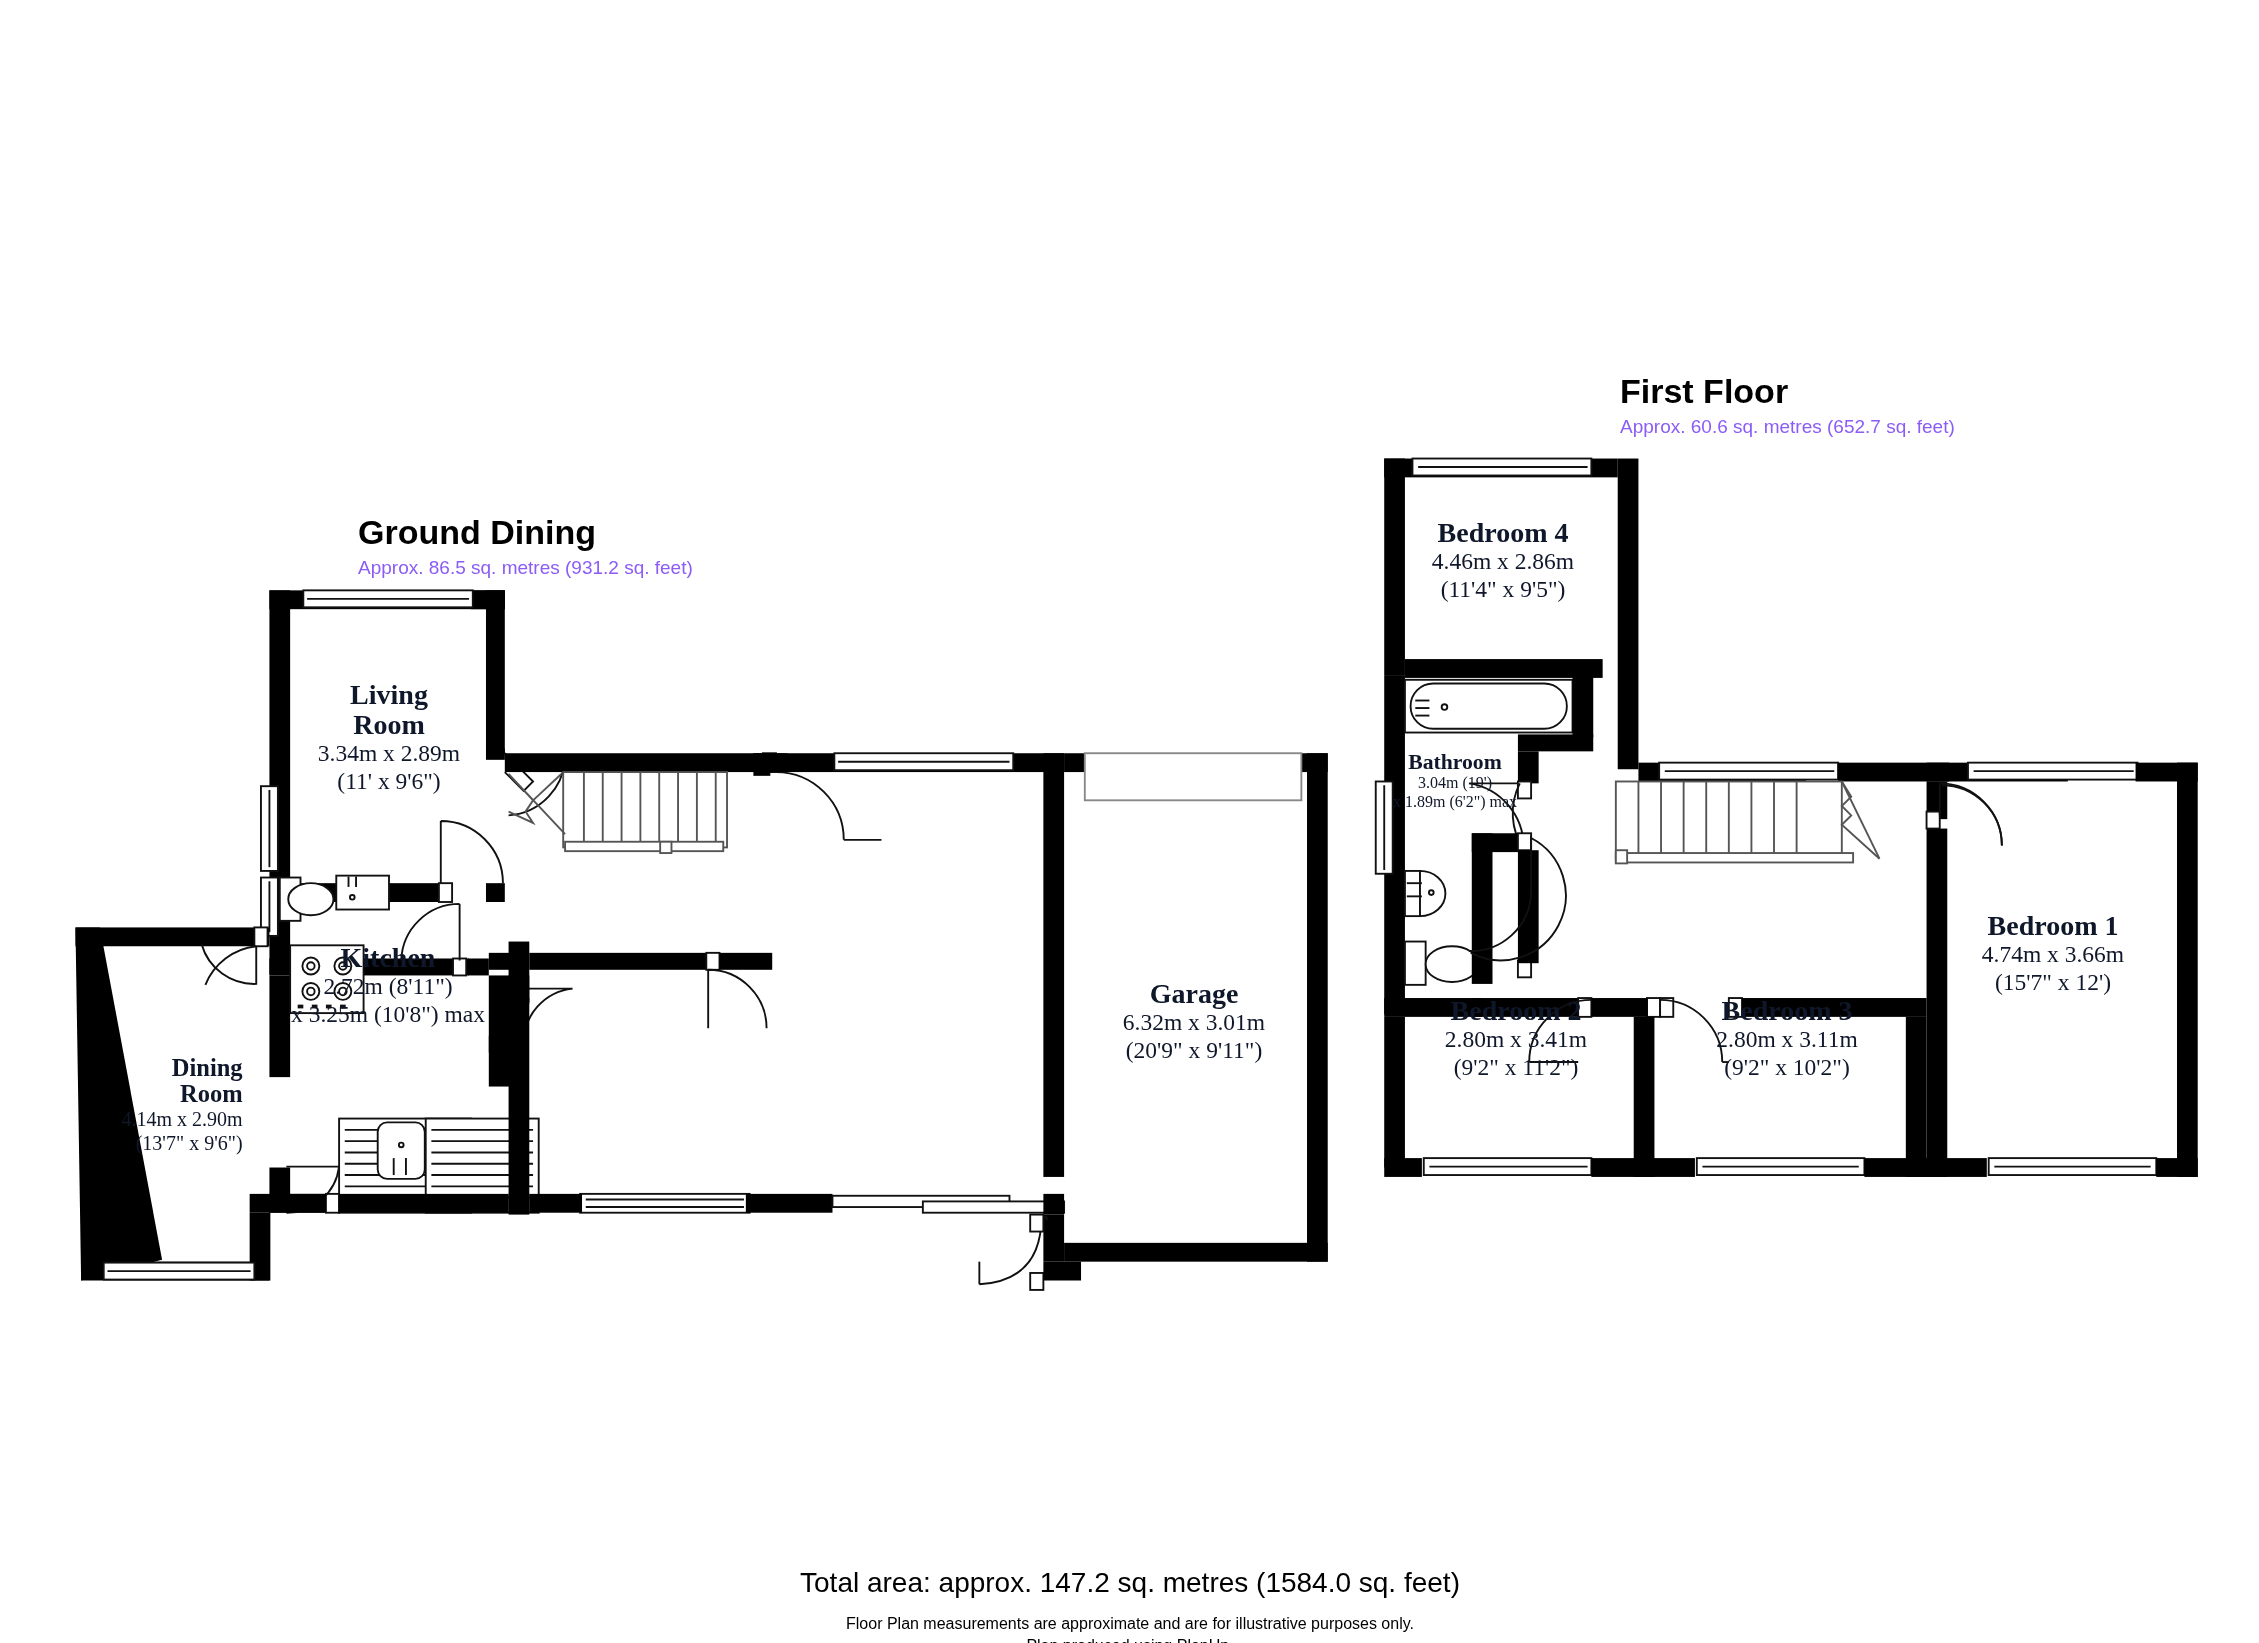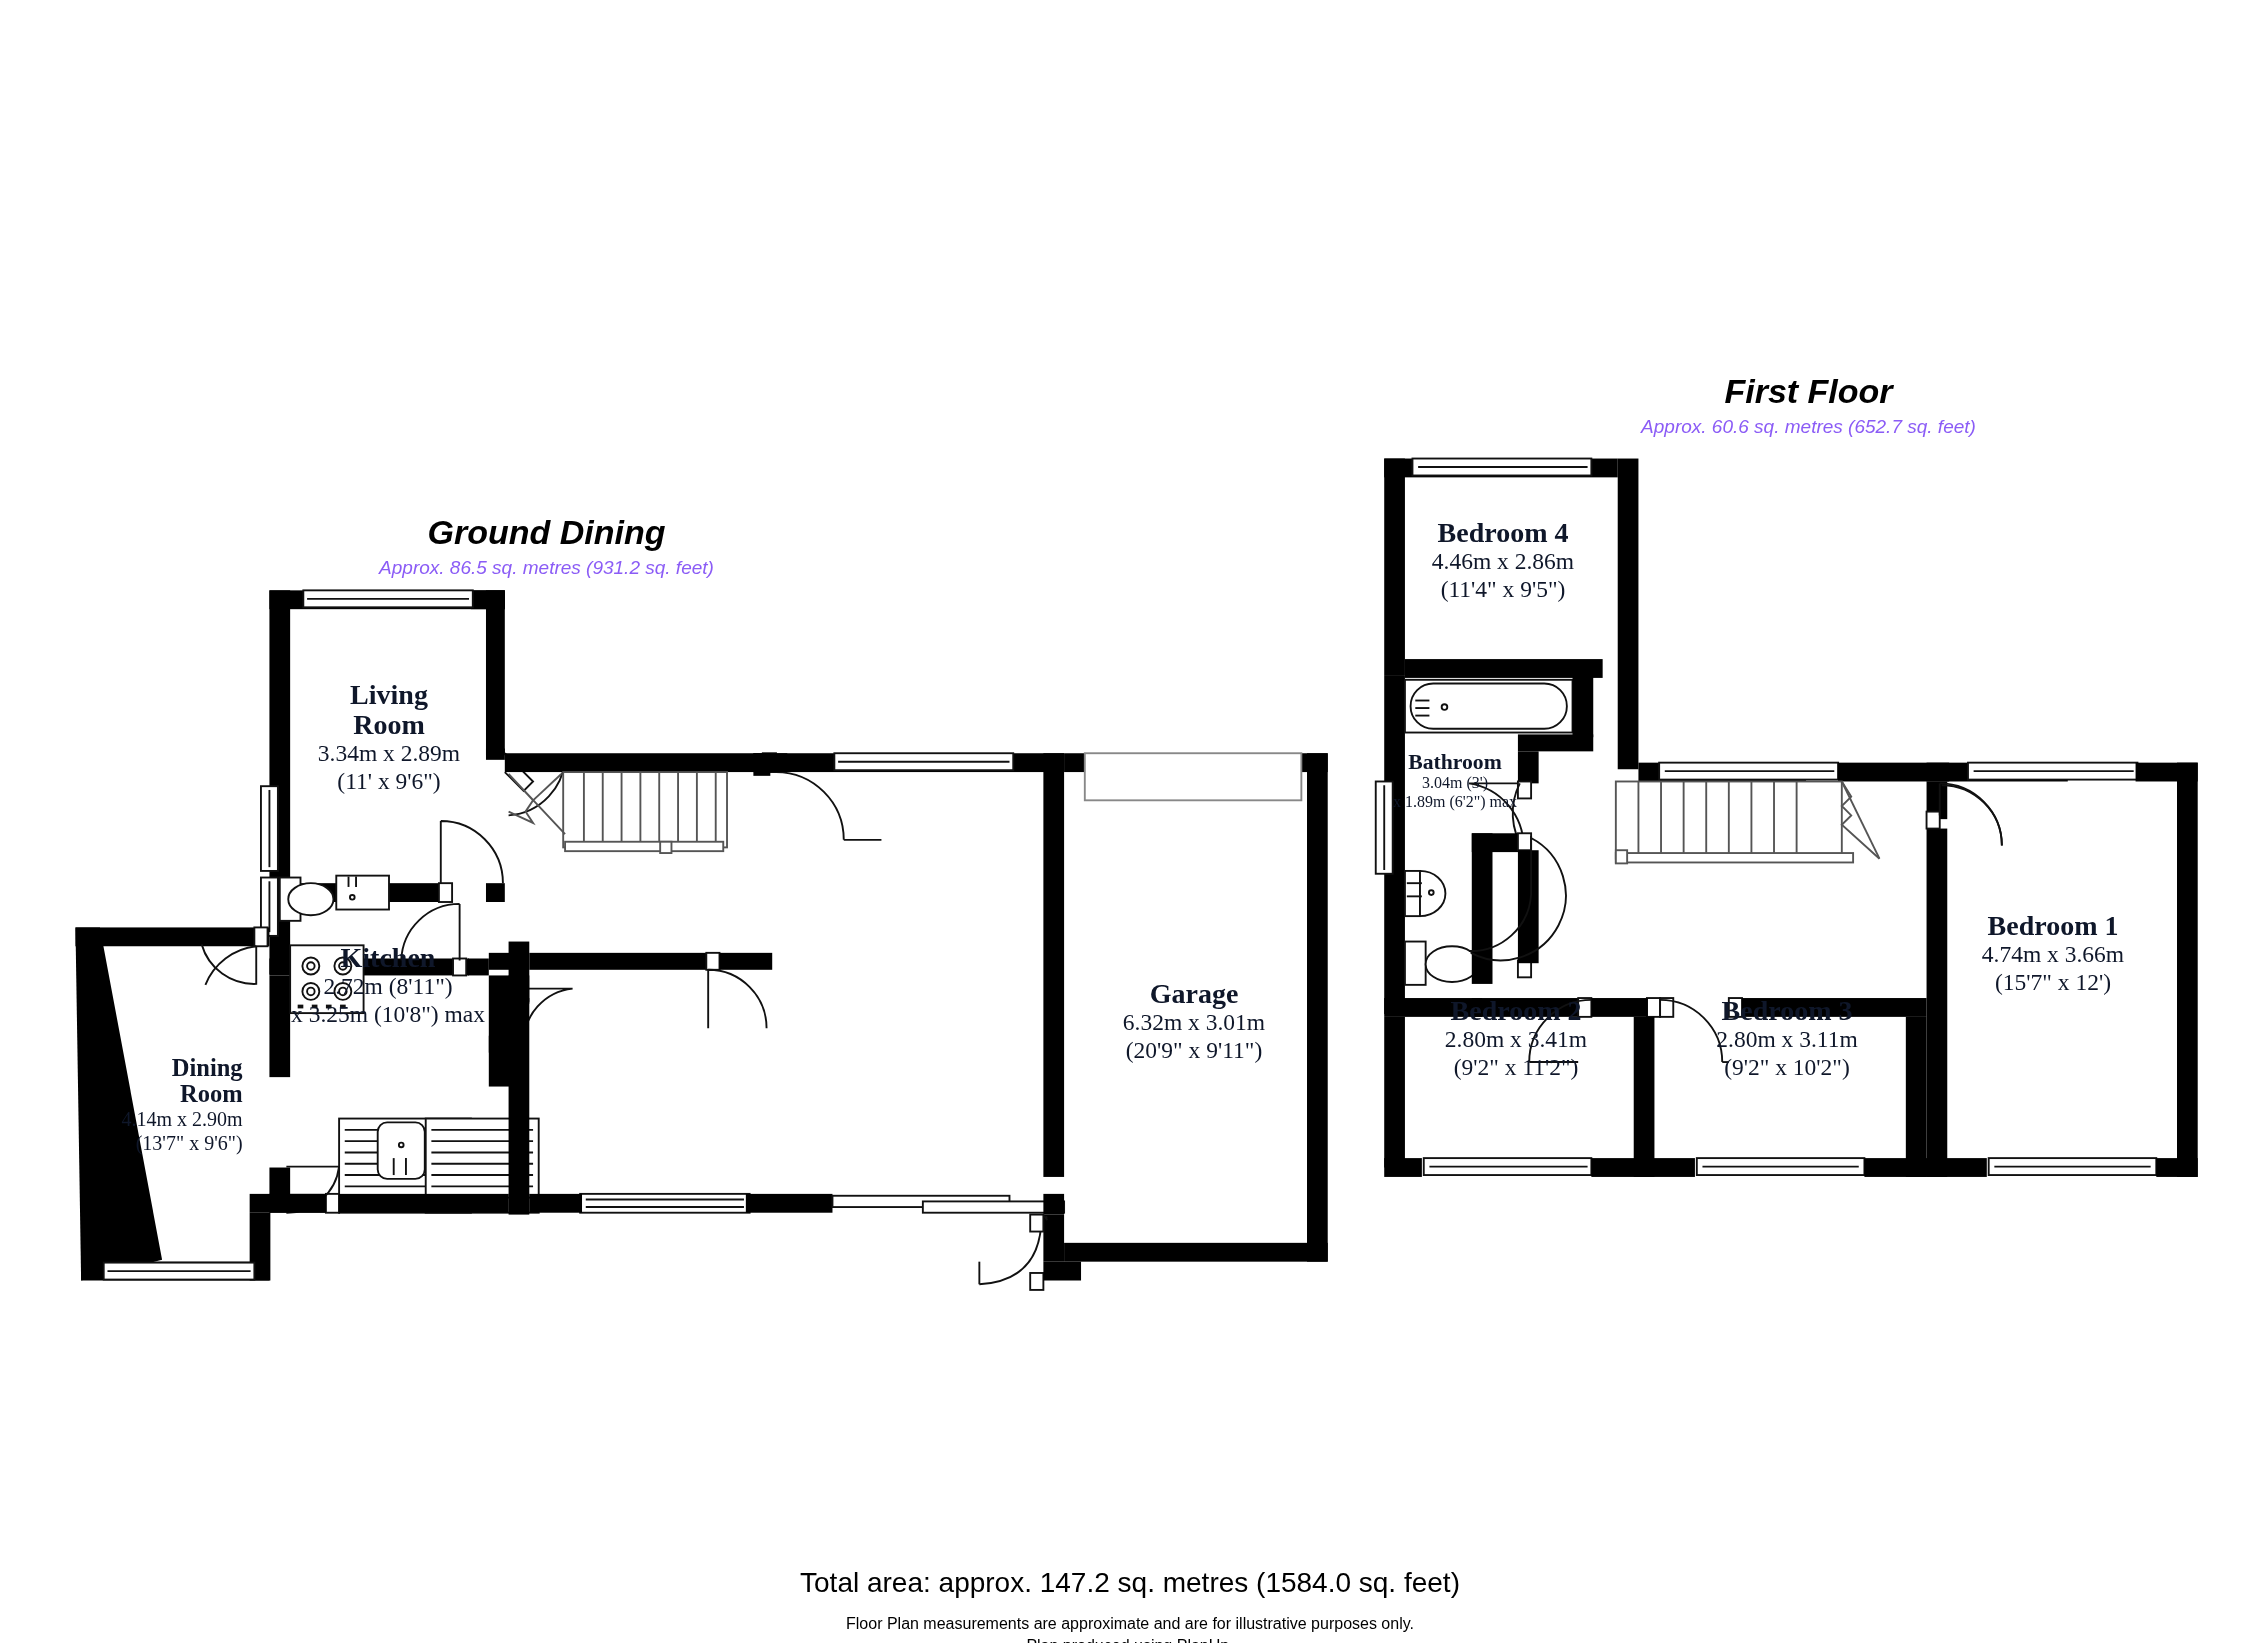--- a/index.html
+++ b/index.html
@@ -18,23 +18,21 @@
   }
   svg.plan {
     position: absolute;
     top: 0; left: 0;
     width: 2260px;
     height: 1643px;
   }
   
   .floor-title {
     position: absolute;
-    text-align: center;
     white-space: nowrap;
-    font-style: italic;
   }
   .floor-title .ft-name {
     font-size: 34px;
     font-weight: bold;
     color: #000;
     line-height: 1.15;
     display: block;
   }
   .floor-title .ft-area {
     font-size: 19px;
@@ -498,21 +496,21 @@
   </div>
 
   <div class="room-label" style="left:1503px; top:518px;">
     <span class="rl-name">Bedroom 4</span>
     <span class="rl-dim">4.46m x 2.86m</span>
     <span class="rl-dim">(11'4" x 9'5")</span>
   </div>
 
   <div class="room-label small" style="left:1455px; top:751px;">
     <span class="rl-name">Bathroom</span>
-    <span class="rl-dim">3.04m (3')</span>
+    <span class="rl-dim">3.04m (19')</span>
     <span class="rl-dim">x 1.89m (6'2") max</span>
   </div>
 
   <div class="room-label" style="left:2053px; top:911px;">
     <span class="rl-name">Bedroom 1</span>
     <span class="rl-dim">4.74m x 3.66m</span>
     <span class="rl-dim">(15'7" x 12')</span>
   </div>
 
   <div class="room-label" style="left:1516px; top:996px;">

